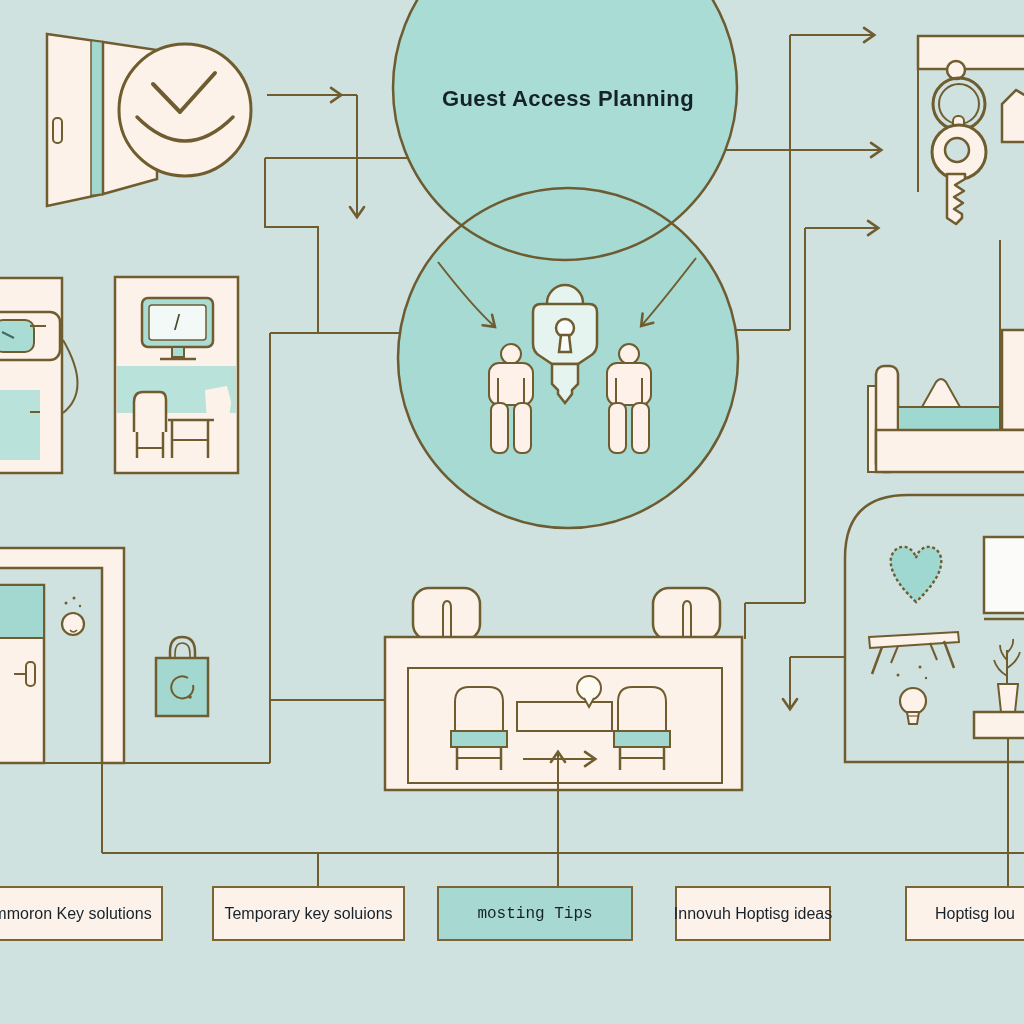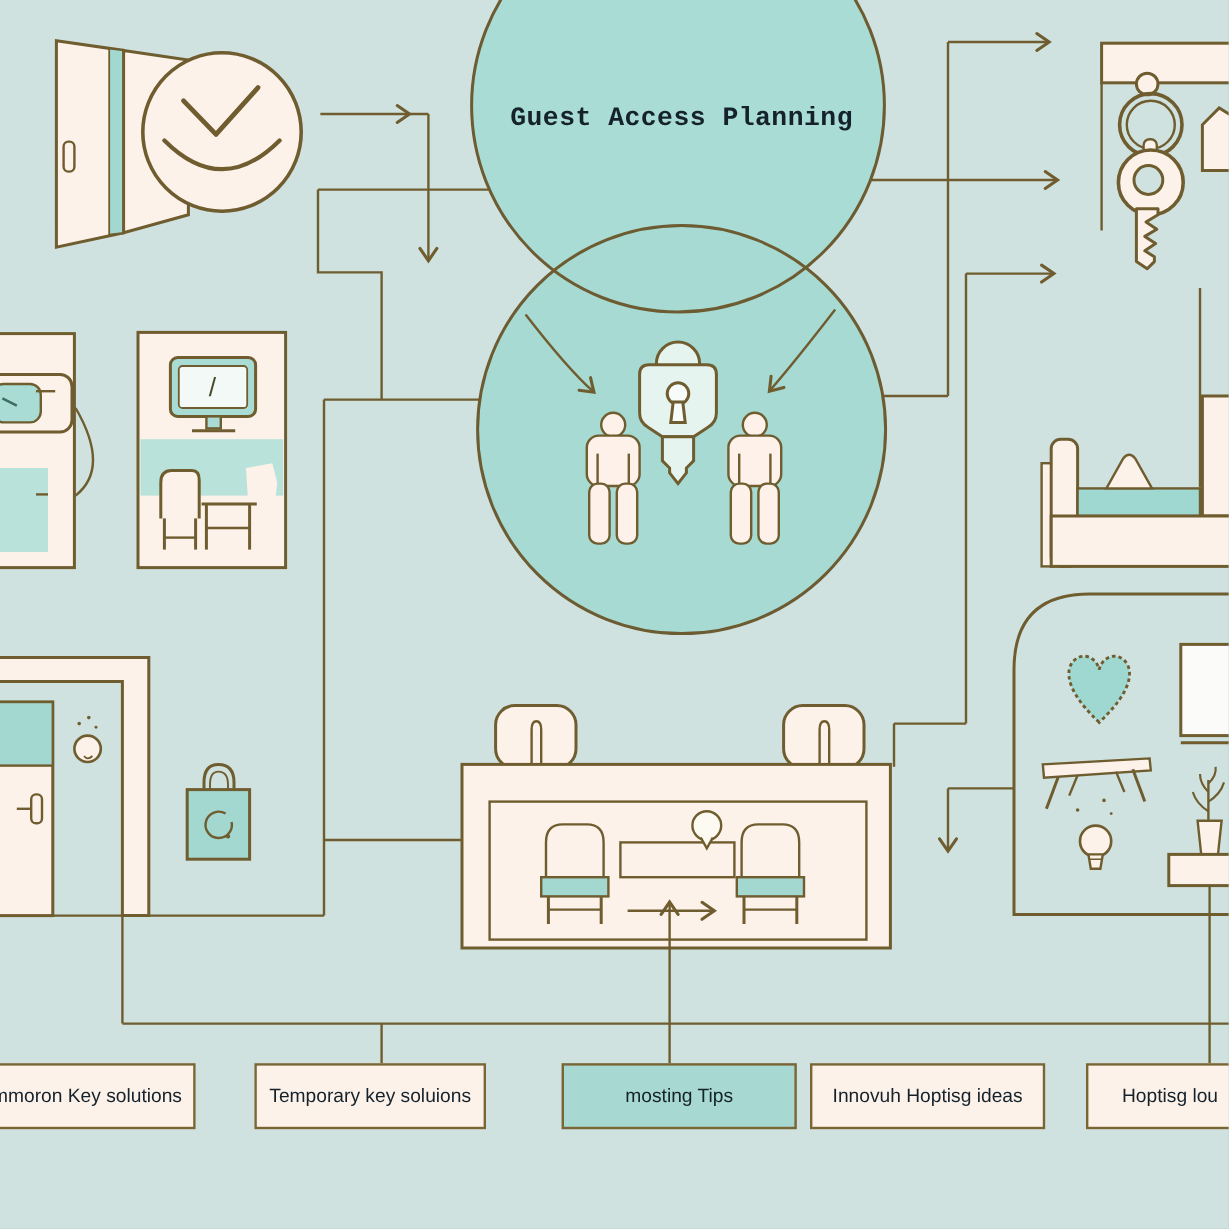--- a/index.html
+++ b/index.html
@@ -3,21 +3,21 @@
 <meta charset="utf-8">
 <style>
   html,body{margin:0;padding:0;background:#b9cecb;}
   .stage{
     position:relative;width:1024px;height:1024px;overflow:hidden;
     background:#cfe2df;font-family:"Liberation Sans",sans-serif;
   }
   .stage svg{position:absolute;left:0;top:0;}
   .venn-title{
     position:absolute;left:418px;top:86px;width:300px;text-align:center;
-    font-size:22px;letter-spacing:.4px;color:#15222c;font-weight:bold;font-family:Liberation Mono, monospace;
+    font-size:22px;letter-spacing:.4px;color:#15222c;font-weight:bold;
   }
   .label{
     position:absolute;top:886px;height:55px;box-sizing:border-box;
     border:2.5px solid #7a6535;background:#fdf2e9;display:flex;
     align-items:center;justify-content:center;font-size:16px;color:#15222c;
     white-space:nowrap;
   }
   .label.teal{background:#a7d8d1;}
 </style>
 </head>
@@ -249,23 +249,23 @@
 </svg>
 
   <div class="venn-title">Guest Access Planning</div>
 
   <div class="label" style="left:-18px;width:181px;">
     <span>mmoron Key solutions</span>
   </div>
   <div class="label" style="left:212px;width:193px;text-align:center;">
     <span>Temporary key soluions</span>
   </div>
-  <div class="label teal" style="left:468px;width:196px;">
+  <div class="label teal" style="left:437px;width:196px;font-family:Liberation Mono, monospace;">
     <span>mosting Tips</span>
   </div>
-  <div class="label" style="left:675px;width:196px;">
+  <div class="label" style="left:675px;width:156px;">
     <span>Innovuh Hoptisg ideas</span>
   </div>
   <div class="label" style="left:905px;width:140px;">
     <span>Hoptisg lou</span>
   </div>
 
 </div>
 
 </body></html>

